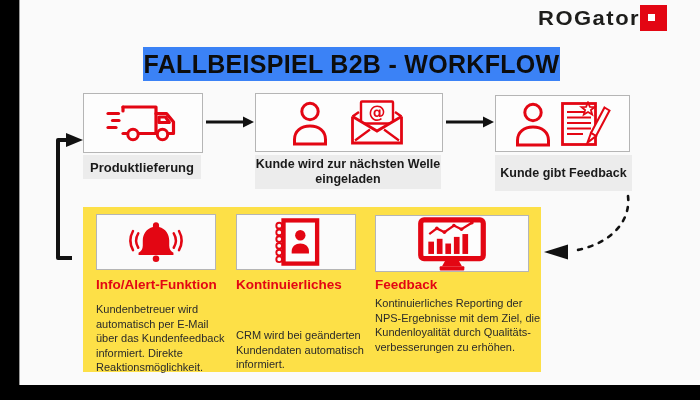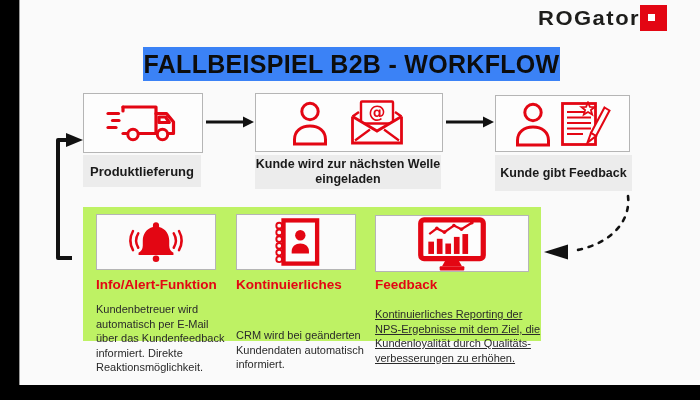--- a/index.html
+++ b/index.html
@@ -10,21 +10,21 @@
   .logo{position:absolute;top:5px;left:538px;display:flex;align-items:center;}
   .logo-text{font-size:22px;font-weight:900;letter-spacing:1.5px;color:#1d1d1b;transform:scaleY(.95);}
   .logo-mark{position:relative;width:27px;height:26px;background:#e30613;}
   .logo-mark .dot{position:absolute;left:8px;top:9px;width:7px;height:7px;background:#fff;}
   .title{position:absolute;left:143px;top:47px;width:417px;height:34px;background:#3b82f6;
          display:flex;align-items:center;justify-content:center;font-size:25px;font-weight:bold;
          color:#0d0d0d;letter-spacing:.3px;white-space:nowrap;}
   .icon-box{position:absolute;background:#fdfdfd;border:1px solid #b5b5b5;display:flex;align-items:center;justify-content:center;}
   .step-label{position:absolute;background:#ececec;display:flex;align-items:center;justify-content:center;
               font-weight:bold;color:#1a1a1a;text-align:center;white-space:pre-line;line-height:15px;}
-  .panel{position:absolute;left:83px;top:207px;width:458px;height:134px;background:#bef264;}
+  .panel{position:absolute;left:83px;top:207px;width:458px;height:165px;background:#fde047;}
   .card-box{position:absolute;background:#fbfbfb;border:1px solid #b5b5b5;display:flex;align-items:center;justify-content:center;}
   .card-heading{position:absolute;font-size:13.5px;font-weight:bold;color:#e30613;white-space:nowrap;}
   .card-body{position:absolute;font-size:11px;line-height:14.5px;color:#2a2a2a;white-space:pre-line;}
   .arrows{position:absolute;left:0;top:0;pointer-events:none;}
   svg{display:block;}
 </style>
 </head>
 <body>
 
 <div class="stage">
@@ -54,21 +54,21 @@
             <path d="M17 33.5 H20.5"></path>
             <path d="M33 33.5 H50"></path>
         </g>
         <g fill="#fdfdfd" stroke="#e30613" stroke-width="3">
           <circle cx="27" cy="34.5" r="5.2"></circle>
             <circle cx="56.5" cy="34.5" r="5.2"></circle>
         </g>
       </svg>
     </span>
   </div>
-  <div class="step-label" style="left:83px;top:155px;width:118px;height:32px;font-size:13px;">Produktlieferung</div>
+  <div class="step-label" style="left:83px;top:155px;width:118px;height:24px;font-size:13px;">Produktlieferung</div>
 
   <div class="icon-box" style="left:255px;top:93px;width:186px;height:57px;">
     <span>
       <svg width="120" height="46" viewBox="0 0 120 46">
         <g fill="none" stroke="#e30613" stroke-width="3">
           <circle cx="21" cy="11.5" r="8.2"></circle>
           <path d="M5.5 44 V39.5 C5.5 31 12 26 21 26 C30 26 36.5 31 36.5 39.5 V44 Z"></path>
         </g>
         <g transform="translate(62,0)">
           <rect x="10" y="1.5" width="32" height="22" rx="1" fill="#fdfdfd" stroke="#e30613" stroke-width="2.4"></rect>
@@ -173,21 +173,21 @@
               <circle cx="38" cy="9" r="1.9"></circle>
             <circle cx="46" cy="13" r="1.9"></circle>
               <circle cx="57" cy="6" r="1.9"></circle>
           </g>
           <path d="M30 44 L42 44 L46.5 52 L25.5 52 Z" fill="#e30613"></path>
           <rect x="23" y="52" width="26" height="4.5" rx="1" fill="#e30613"></rect>
         </svg>
       </span>
     </div>
     <div class="card-heading" style="left:292px;top:70px;">Feedback</div>
-    <div class="card-body" style="left:292px;top:100px;width:175px;text-decoration:underline;">Kontinuierliches Reporting der
+    <div class="card-body" style="left:292px;top:89px;width:175px;">Kontinuierliches Reporting der
 NPS-Ergebnisse mit dem Ziel, die
 Kundenloyalität durch Qualitäts-
 verbesserungen zu erhöhen.</div>
   </div>
 
   <svg class="arrows" width="700" height="400" viewBox="0 0 700 400">
     <g>
       <line x1="206" y1="122" x2="243" y2="122" stroke="#111" stroke-width="3"></line>
       <polygon points="243,116.5 243,127.5 254,122" fill="#111"></polygon>
     </g>

